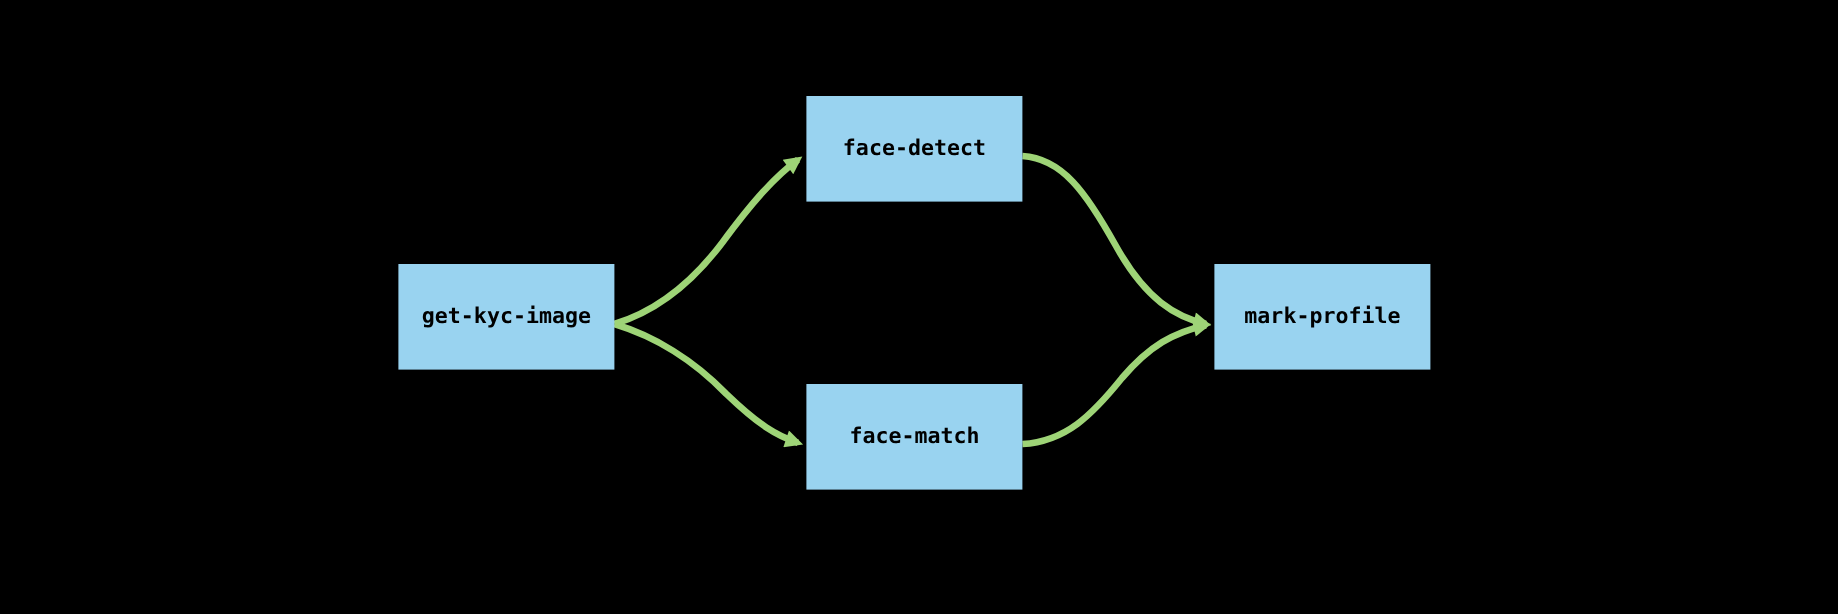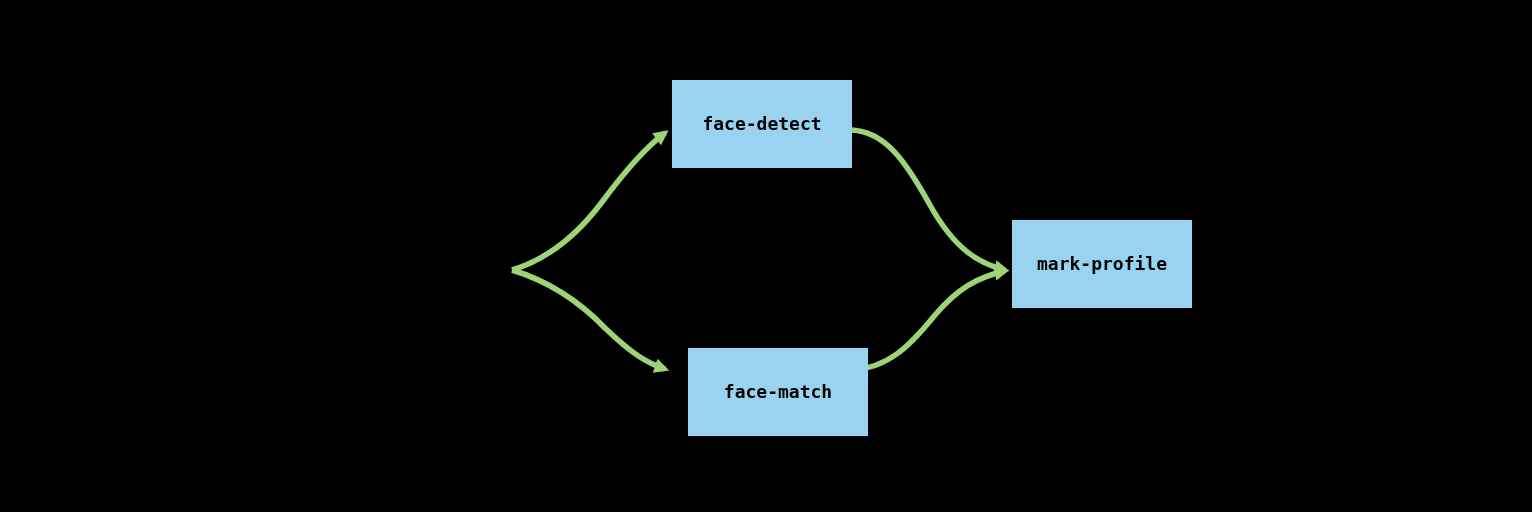--- a/index.html
+++ b/index.html
@@ -45,21 +45,21 @@
     align-items: center;
     justify-content: center;
     font-family: "DejaVu Sans Mono", monospace;
     font-weight: bold;
     font-size: 18px;
     line-height: 1;
     white-space: nowrap;
   }
   .node-get-kyc-image { left: 332px; top: 220px; }
   .node-face-detect   { left: 672px; top: 80px;  }
-  .node-face-match    { left: 688px; top: 320px; margin-top: 28px; }
+  .node-face-match    { left: 672px; top: 320px; }
   .node-mark-profile  { left: 1012px; top: 220px; justify-content: center; }
 </style>
 </head>
 <body>
 
 <div class="canvas">
 
   <svg class="edges-layer" width="1532" height="512" viewBox="0 0 1532 512" xmlns="http://www.w3.org/2000/svg">
     <defs>
       <marker id="arrowhead" viewBox="0 0 10 10" refX="7" refY="5" markerWidth="3.6" markerHeight="2.7" orient="auto-start-reverse">
@@ -69,20 +69,23 @@
 
     <path class="edge" d="M 512 270 C 545 260, 575 238, 602 202 C 628 167, 646 147, 665 133" marker-end="url(#arrowhead)"></path>
 
     <path class="edge" d="M 512 270 C 545 280, 578 300, 605 328 C 632 354, 647 363, 665 369" marker-end="url(#arrowhead)"></path>
 
     <path class="edge" d="M 852 130 C 885 132, 905 160, 930 205 C 955 250, 980 264, 1005 270" marker-end="url(#arrowhead)"></path>
 
     <path class="edge" d="M 852 370 C 888 368, 910 346, 935 315 C 958 288, 978 277, 1005 271" marker-end="url(#arrowhead)"></path>
   </svg>
 
+  <div class="node node-get-kyc-image">
+    <span>get-kyc-image</span>
+  </div>
 
   <div class="node node-face-detect">
     <span>face-detect</span>
   </div>
 
   <div class="node node-face-match">
     <span>face-match</span>
   </div>
 
   <div class="node node-mark-profile">

